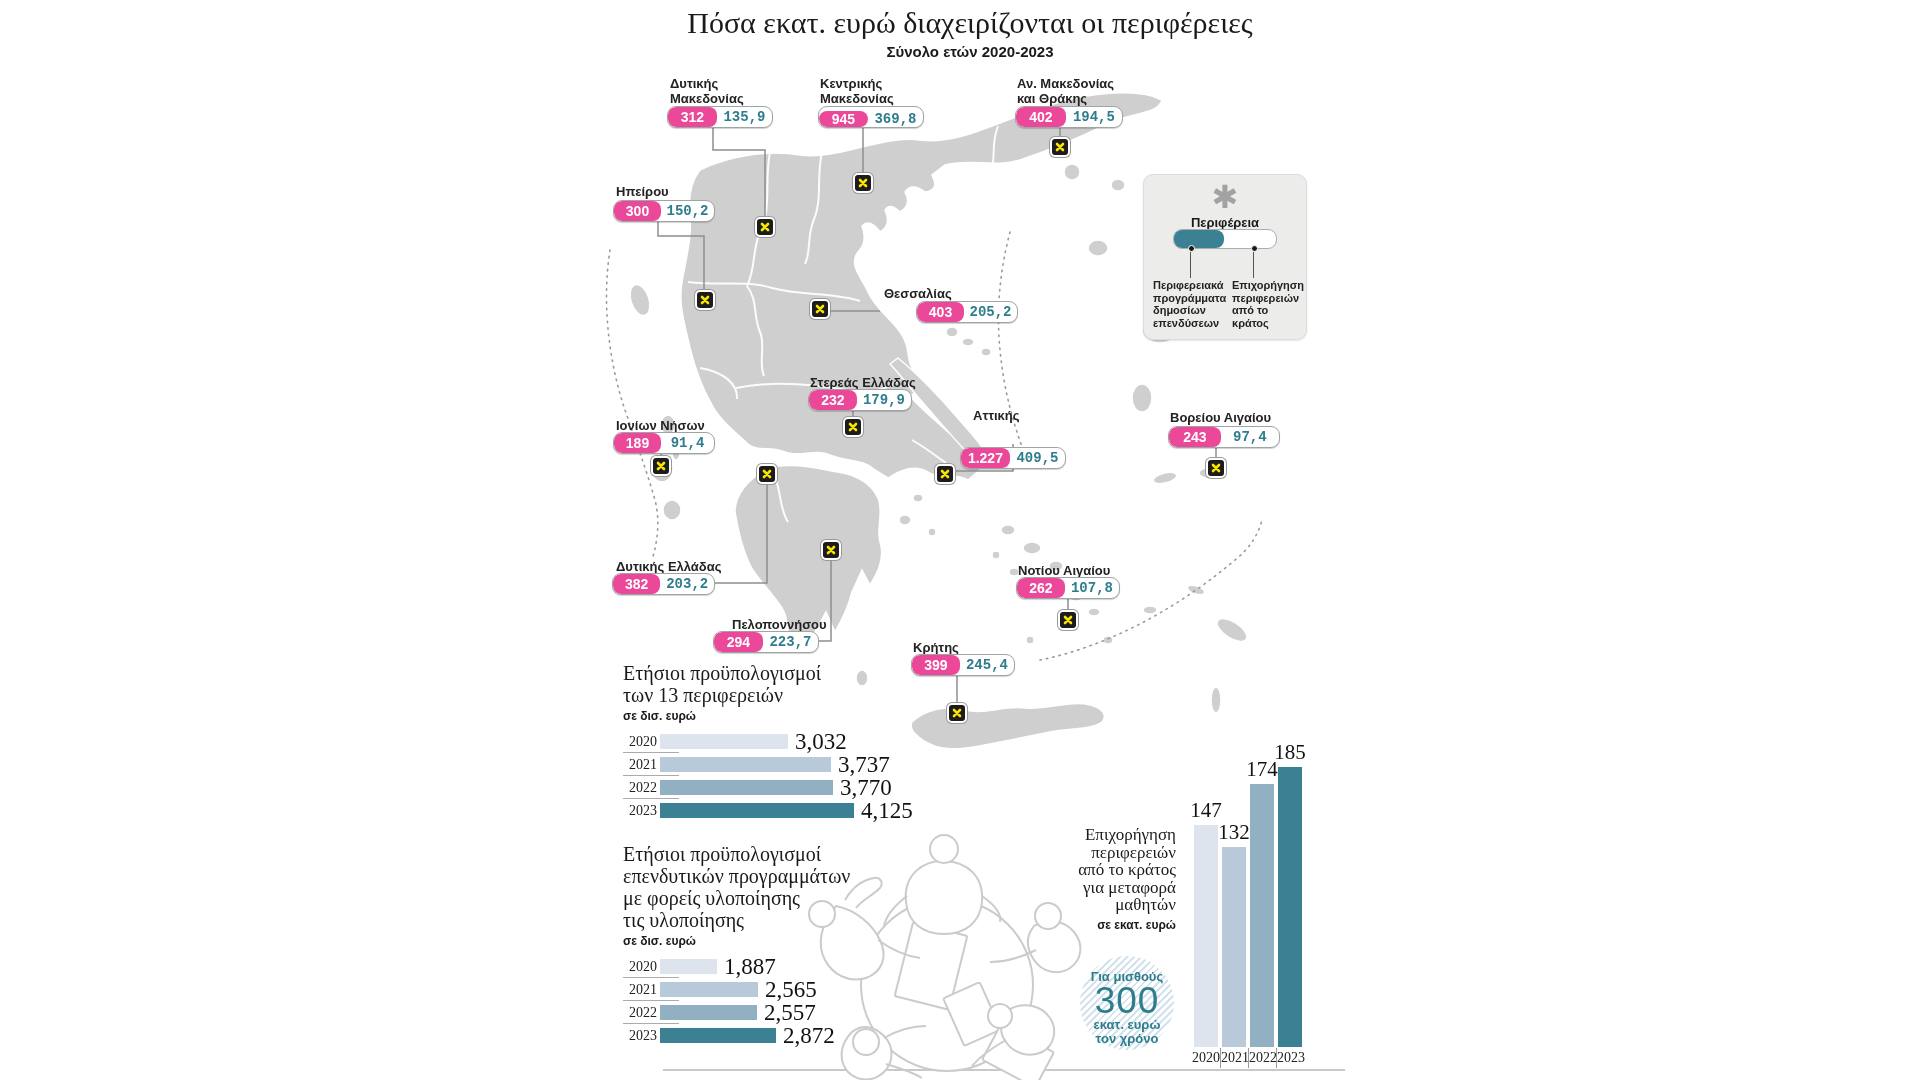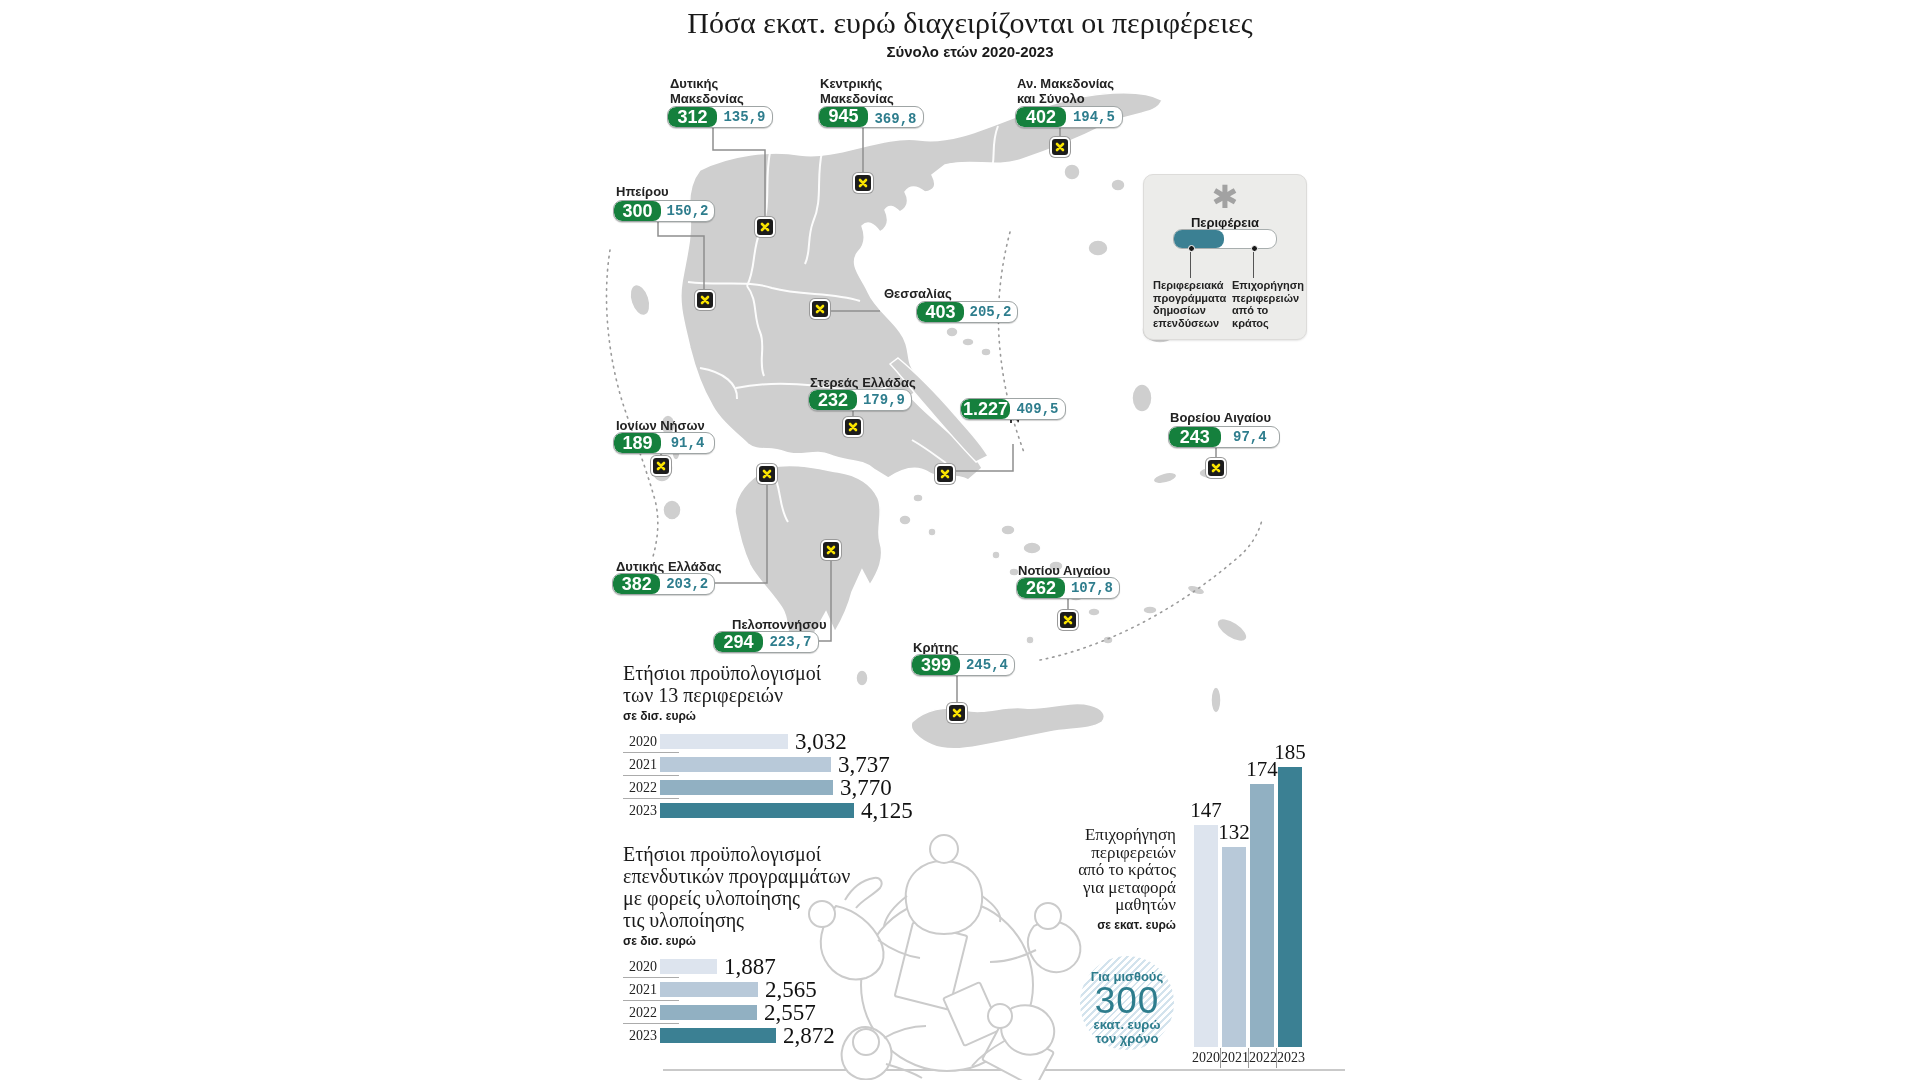--- a/index.html
+++ b/index.html
@@ -9,22 +9,22 @@
 
   .title{position:absolute;left:520px;top:6px;width:900px;text-align:center;
          font-family:"Liberation Serif","DejaVu Serif",serif;font-size:30px;color:#1a1a1a;z-index:5;}
   .subtitle{position:absolute;left:520px;top:43px;width:900px;text-align:center;
          font-weight:bold;font-size:15px;color:#1a1a1a;z-index:5;}
 
   
   .rlabel{position:absolute;font-size:13px;line-height:15px;font-weight:bold;color:#222;z-index:6;white-space:nowrap;}
   .badge{position:absolute;height:20px;background:#fff;border:1px solid #9fa5a5;border-radius:9px;
          box-shadow:0 1px 1px rgba(0,0,0,.18);display:flex;z-index:6;overflow:hidden;}
-  .badge .ppi{background:#15803d;color:#fff;width:47%;border-radius:8px;
-         display:flex;align-items:center;justify-content:center;font-weight:bold;font-size:18px;}
+  .badge .ppi{background:#ec4899;color:#fff;width:47%;border-radius:8px;
+         display:flex;align-items:center;justify-content:center;font-weight:bold;font-size:14px;}
   .badge .grant{flex:1;color:#2e7d8d;display:flex;align-items:center;justify-content:center;
          font-weight:bold;font-size:14px;font-family:Liberation Mono, monospace;}
   .marker{position:absolute;width:16px;height:16px;background:#1c1c1c;border:2px solid #fff;
          border-radius:5px;box-shadow:0 0 0 1px #9a9a9a;z-index:7;display:flex;align-items:center;justify-content:center;}
 
   
   .hchart{position:absolute;z-index:6;width:300px;}
   .ct{font-family:"Liberation Serif","DejaVu Serif",serif;font-size:20px;line-height:22px;color:#1a1a1a;}
   .cu{font-weight:bold;font-size:12px;color:#1a1a1a;margin-top:3px;}
   .rows{margin-top:7px;}
@@ -207,21 +207,21 @@
         <div class="ppi">945</div>
         <div class="grant">369,8</div>
       </div>
       <div class="marker" style="left: 853px; top: 173px;">
         <svg width="10" height="10">
           <path d="M2,2 L8,8 M8,2 L2,8" stroke="#f9e300" stroke-width="2.6" stroke-linecap="round"></path>
         </svg>
       </div>
       <div class="rlabel" style="left: 1017px; top: 76px;">
         <div>Αν. Μακεδονίας</div>
-        <div>και Σύνολο</div>
+        <div>και Θράκης</div>
       </div>
       <div class="badge" style="left: 1015px; top: 106px; width: 106px;">
         <div class="ppi">402</div>
         <div class="grant">194,5</div>
       </div>
       <div class="marker" style="left: 1050px; top: 137px;">
         <svg width="10" height="10">
           <path d="M2,2 L8,8 M8,2 L2,8" stroke="#f9e300" stroke-width="2.6" stroke-linecap="round"></path>
         </svg>
       </div>
@@ -269,21 +269,21 @@
         <div class="grant">91,4</div>
       </div>
       <div class="marker" style="left: 651px; top: 456px;">
         <svg width="10" height="10">
           <path d="M2,2 L8,8 M8,2 L2,8" stroke="#f9e300" stroke-width="2.6" stroke-linecap="round"></path>
         </svg>
       </div>
       <div class="rlabel" style="left: 973px; top: 408px;">
         <div>Αττικής</div>
       </div>
-      <div class="badge" style="left: 960px; top: 398px; width: 104px;">
+      <div class="badge" style="left: 960px; top: 447px; width: 104px;">
         <div class="ppi">1.227</div>
         <div class="grant">409,5</div>
       </div>
       <div class="marker" style="left: 935px; top: 464px;">
         <svg width="10" height="10">
           <path d="M2,2 L8,8 M8,2 L2,8" stroke="#f9e300" stroke-width="2.6" stroke-linecap="round"></path>
         </svg>
       </div>
       <div class="rlabel" style="left: 1170px; top: 410px;">
         <div>Βορείου Αιγαίου</div>

